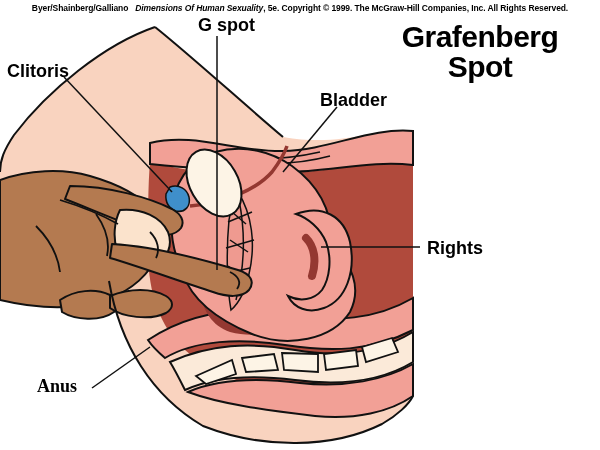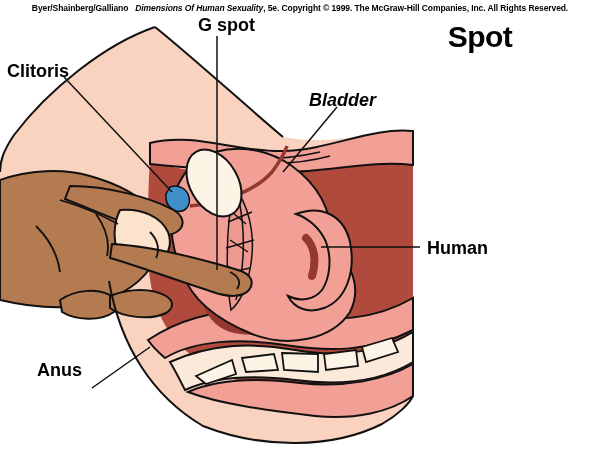--- a/index.html
+++ b/index.html
@@ -6,35 +6,36 @@
   .stage{position:relative;width:600px;height:450px;background:#ffffff;overflow:hidden;
          font-family:"Liberation Sans","DejaVu Sans",sans-serif;}
   .credit{position:absolute;top:3px;left:0;width:600px;text-align:center;
           font-size:8.5px;font-weight:bold;color:#000;letter-spacing:-0.1px;white-space:nowrap;}
   .credit .book{font-style:italic;margin-left:7px;}
   .big-title{position:absolute;left:368px;top:22px;width:224px;text-align:center;
              font-size:30px;font-weight:bold;color:#000;line-height:30px;letter-spacing:-0.5px;}
   .lbl{position:absolute;font-size:18px;font-weight:bold;color:#000;white-space:nowrap;}
   #lbl-gspot{left:198px;top:15px;}
   #lbl-clitoris{left:7px;top:61px;text-align:center;}
-  #lbl-bladder{left:309px;top:90px;font-style:italic;}
+  #lbl-bladder{left:320px;top:90px;}
   #lbl-uterus{left:427px;top:238px;}
-  #lbl-anus{left:37px;top:360px;}
+  #lbl-anus{left:37px;top:376px;font-family:Liberation Serif, serif;}
   svg{position:absolute;left:0;top:0;}
 </style>
 </head>
 <body>
 
 <div class="stage">
 
   <div class="credit">
     <span>Byer/Shainberg/Galliano</span><span class="book">Dimensions Of Human Sexuality</span><span>, 5e. Copyright © 1999. The McGraw-Hill Companies, Inc. All Rights Reserved.</span>
   </div>
 
   <div class="big-title">
+    <div>Grafenberg</div>
     <div>Spot</div>
   </div>
 
   <svg width="600" height="450" viewBox="0 0 600 450">
 
     <path d="M155,27 C105,44 48,90 14,135 C4,150 0,160 0,172 L0,283 L109,281
              C120,345 152,396 203,426 C262,449 332,449 382,424 C398,415 409,404 413,396
              L413,131 C380,126 345,148 283,137 Z" fill="#f9d3bf"></path>
 
     <path fill="none" stroke="#111" stroke-width="2" d="M155,27 C190,55 245,105 283,137"></path>
@@ -120,16 +121,16 @@
       <line x1="64" y1="77" x2="172" y2="192"></line>
       <line x1="337" y1="107" x2="283" y2="172"></line>
       <line x1="420" y1="247" x2="321" y2="247"></line>
       <line x1="92" y1="388" x2="150" y2="347"></line>
     </g>
   </svg>
 
   <div class="lbl" id="lbl-gspot">G spot</div>
   <div class="lbl" id="lbl-clitoris">Clitoris</div>
   <div class="lbl" id="lbl-bladder">Bladder</div>
-  <div class="lbl" id="lbl-uterus">Human</div>
+  <div class="lbl" id="lbl-uterus">Rights</div>
   <div class="lbl" id="lbl-anus">Anus</div>
 
 </div>
 
 </body></html>

